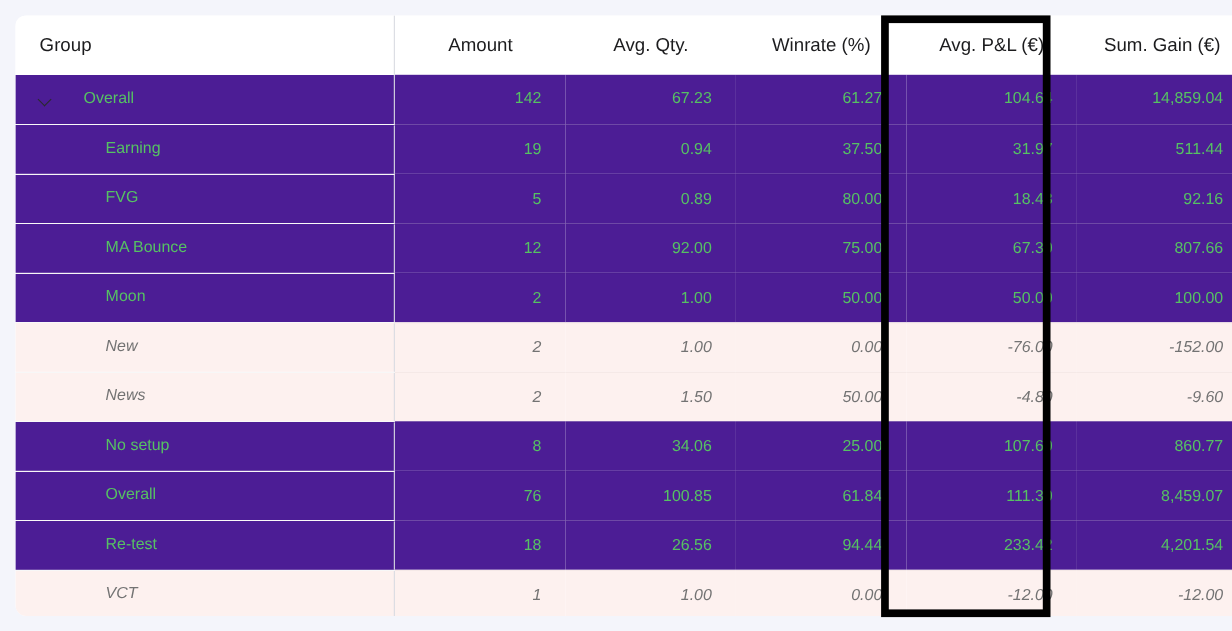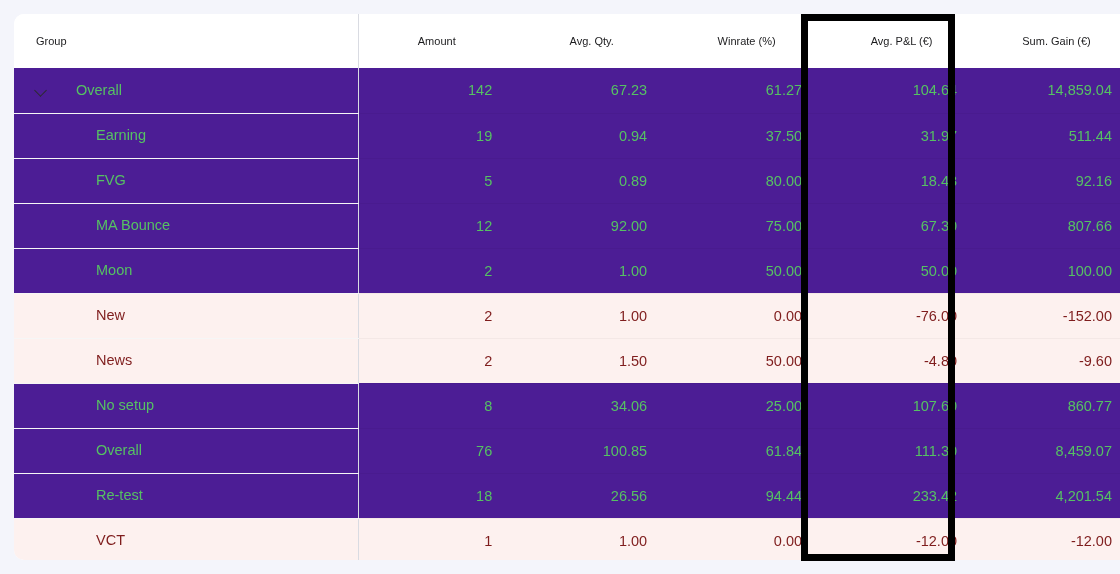--- a/index.html
+++ b/index.html
@@ -48,21 +48,21 @@
   col.c-qty     { width: 140px; }
   col.c-win     { width: 140px; }
   col.c-pl      { width: 140px; }
   col.c-gain    { width: 140px; }
 
   
   thead th {
     height: 54px;
     background: #ffffff;
     color: #1c1c1e;
-    font-size: 11px;
+    font-size: 17px;
     font-weight: 400;
     padding: 0 22px;
     vertical-align: middle;
     white-space: nowrap;
   }
   thead th.left  { text-align: left; }
   thead th.right { }
 
   
   tbody td {
@@ -74,21 +74,21 @@
     white-space: nowrap;
     border-bottom: 1px solid rgba(0,0,0,0.035);
   }
   tbody td.right { text-align: right; }
   tbody td.left  { text-align: left; }
 
   tr.pos td { background: #4c1d95; }
   tr.neg td { background: #fdf1ef; }
 
   tr.pos td, tr.pos .cell-label { color: #56c163; }
-  tr.neg td, tr.neg .cell-label { color: #7f1d1d; }
+  tr.neg td, tr.neg .cell-label { color: #737373; font-style: italic; }
 
   
   td.group-cell, th.group-cell {
     position: relative;
   }
   td.group-cell::after, th.group-cell::after {
     content: "";
     position: absolute;
     top: 0; right: 0; bottom: 0;
     width: 1px;

